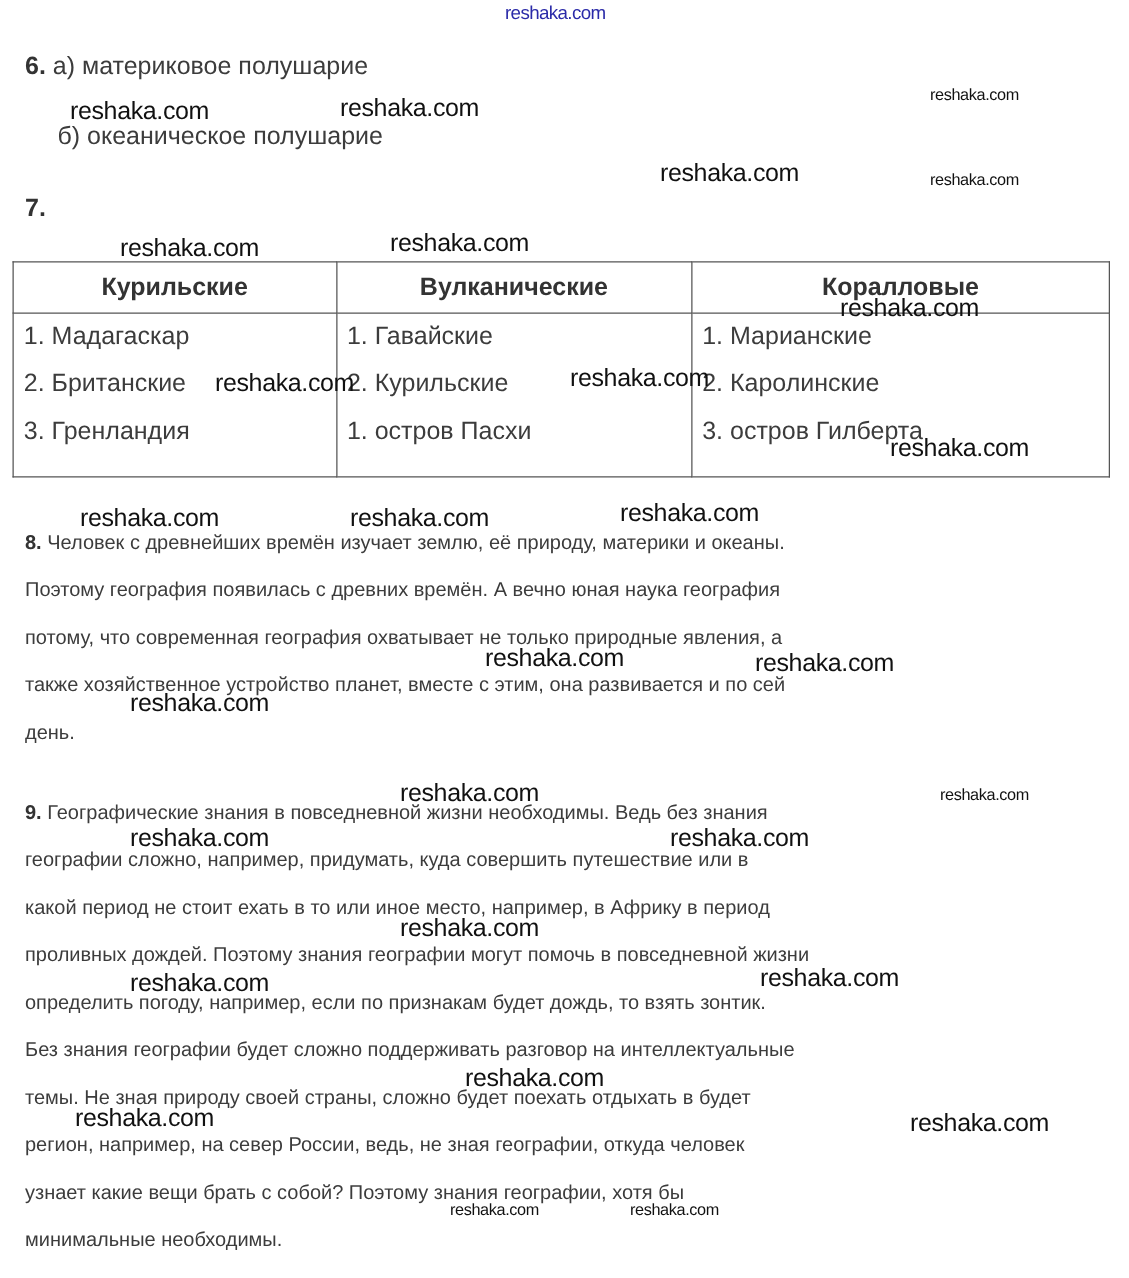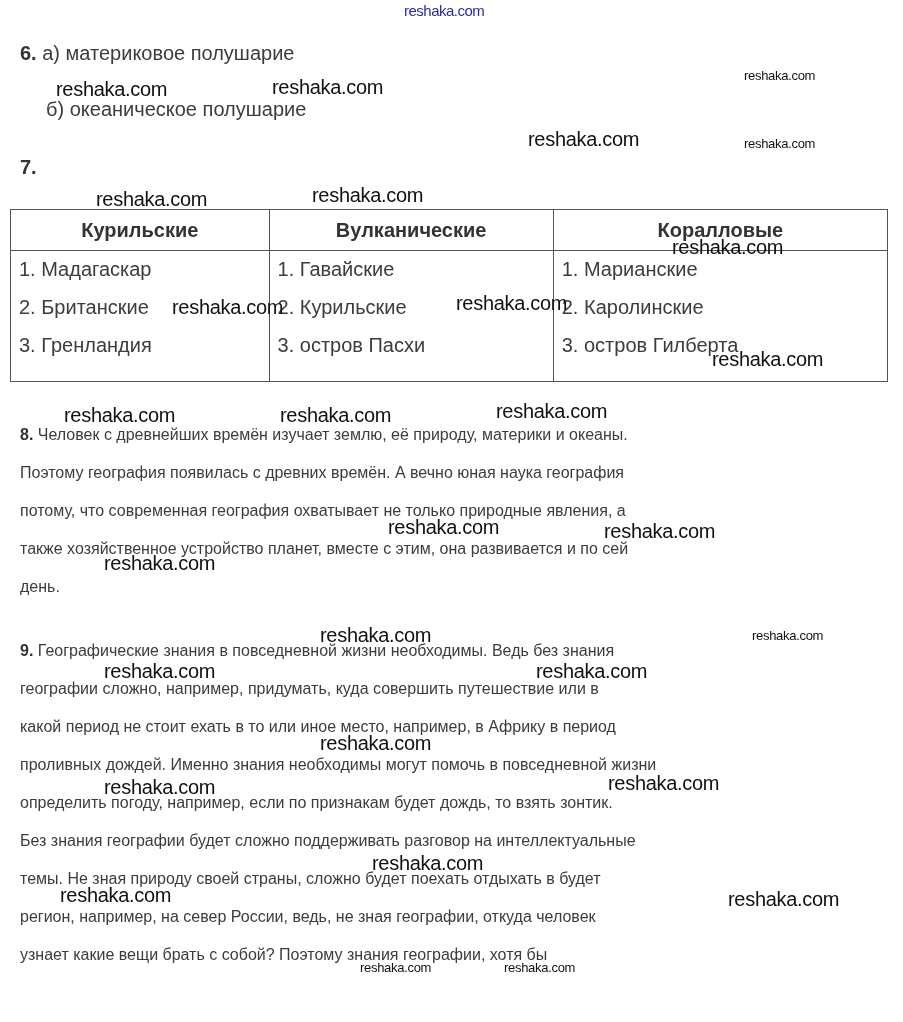--- a/index.html
+++ b/index.html
@@ -43,21 +43,21 @@
   <tbody>
     <tr>
       <td>
         <div>1. Мадагаскар</div>
         <div>2. Британские</div>
         <div>3. Гренландия</div>
       </td>
       <td>
         <div>1. Гавайские</div>
         <div>2. Курильские</div>
-        <div>3. остров Пасхи</div>
+        <div>1. остров Пасхи</div>
       </td>
       <td>
         <div>1. Марианские</div>
         <div>2. Каролинские</div>
         <div>3. остров Гилберта</div>
       </td>
     </tr>
   </tbody>
 </table>
 
@@ -66,26 +66,27 @@
   <div>Поэтому география появилась с древних времён. А вечно юная наука география</div>
   <div>потому, что современная география охватывает не только природные явления, а</div>
   <div>также хозяйственное устройство планет, вместе с этим, она развивается и по сей</div>
   <div>день.</div>
 </div>
 
 <div class="para" style="top:632px;">
   <div><span class="num">9.</span> <span>Географические знания в повседневной жизни необходимы. Ведь без знания</span></div>
   <div>географии сложно, например, придумать, куда совершить путешествие или в</div>
   <div>какой период не стоит ехать в то или иное место, например, в Африку в период</div>
-  <div>проливных дождей. Именно знания необходимы могут помочь в повседневной жизни</div>
+  <div>проливных дождей. Поэтому знания географии могут помочь в повседневной жизни</div>
   <div>определить погоду, например, если по признакам будет дождь, то взять зонтик.</div>
   <div>Без знания географии будет сложно поддерживать разговор на интеллектуальные</div>
   <div>темы. Не зная природу своей страны, сложно будет поехать отдыхать в будет</div>
   <div>регион, например, на север России, ведь, не зная географии, откуда человек</div>
   <div>узнает какие вещи брать с собой? Поэтому знания географии, хотя бы</div>
+  <div>минимальные необходимы.</div>
 </div>
 
 <div class="wm" style="left:56px; top:78px;">reshaka.com</div>
 <div class="wm" style="left:272px; top:76px;">reshaka.com</div>
 <div class="wm small" style="left:744px; top:68px;">reshaka.com</div>
 <div class="wm" style="left:528px; top:128px;">reshaka.com</div>
 <div class="wm small" style="left:744px; top:136px;">reshaka.com</div>
 <div class="wm" style="left:96px; top:188px;">reshaka.com</div>
 <div class="wm" style="left:312px; top:184px;">reshaka.com</div>
 <div class="wm" style="left:672px; top:236px;">reshaka.com</div>

